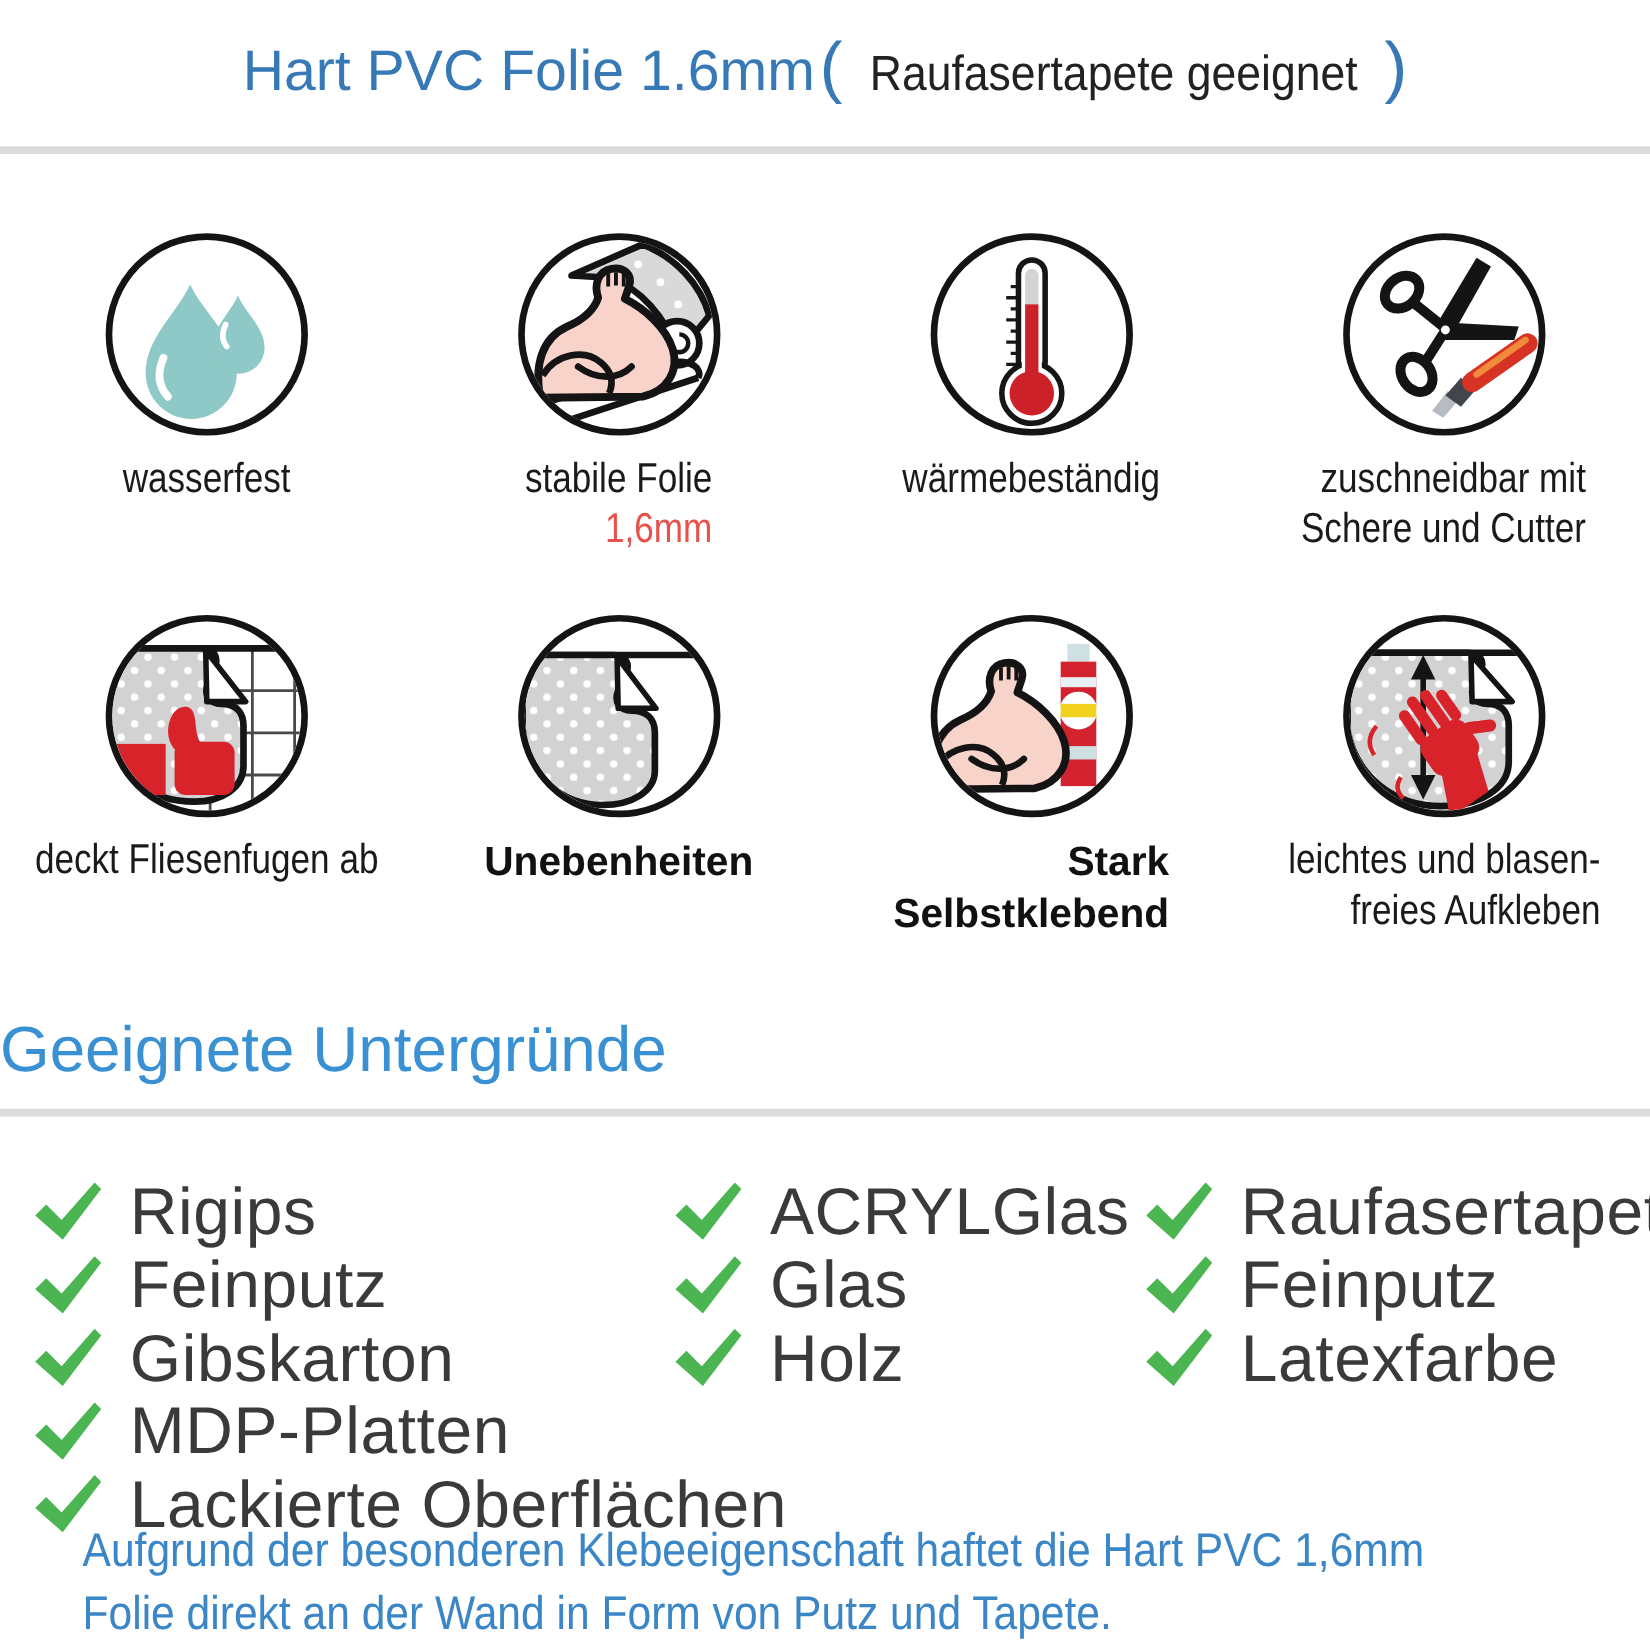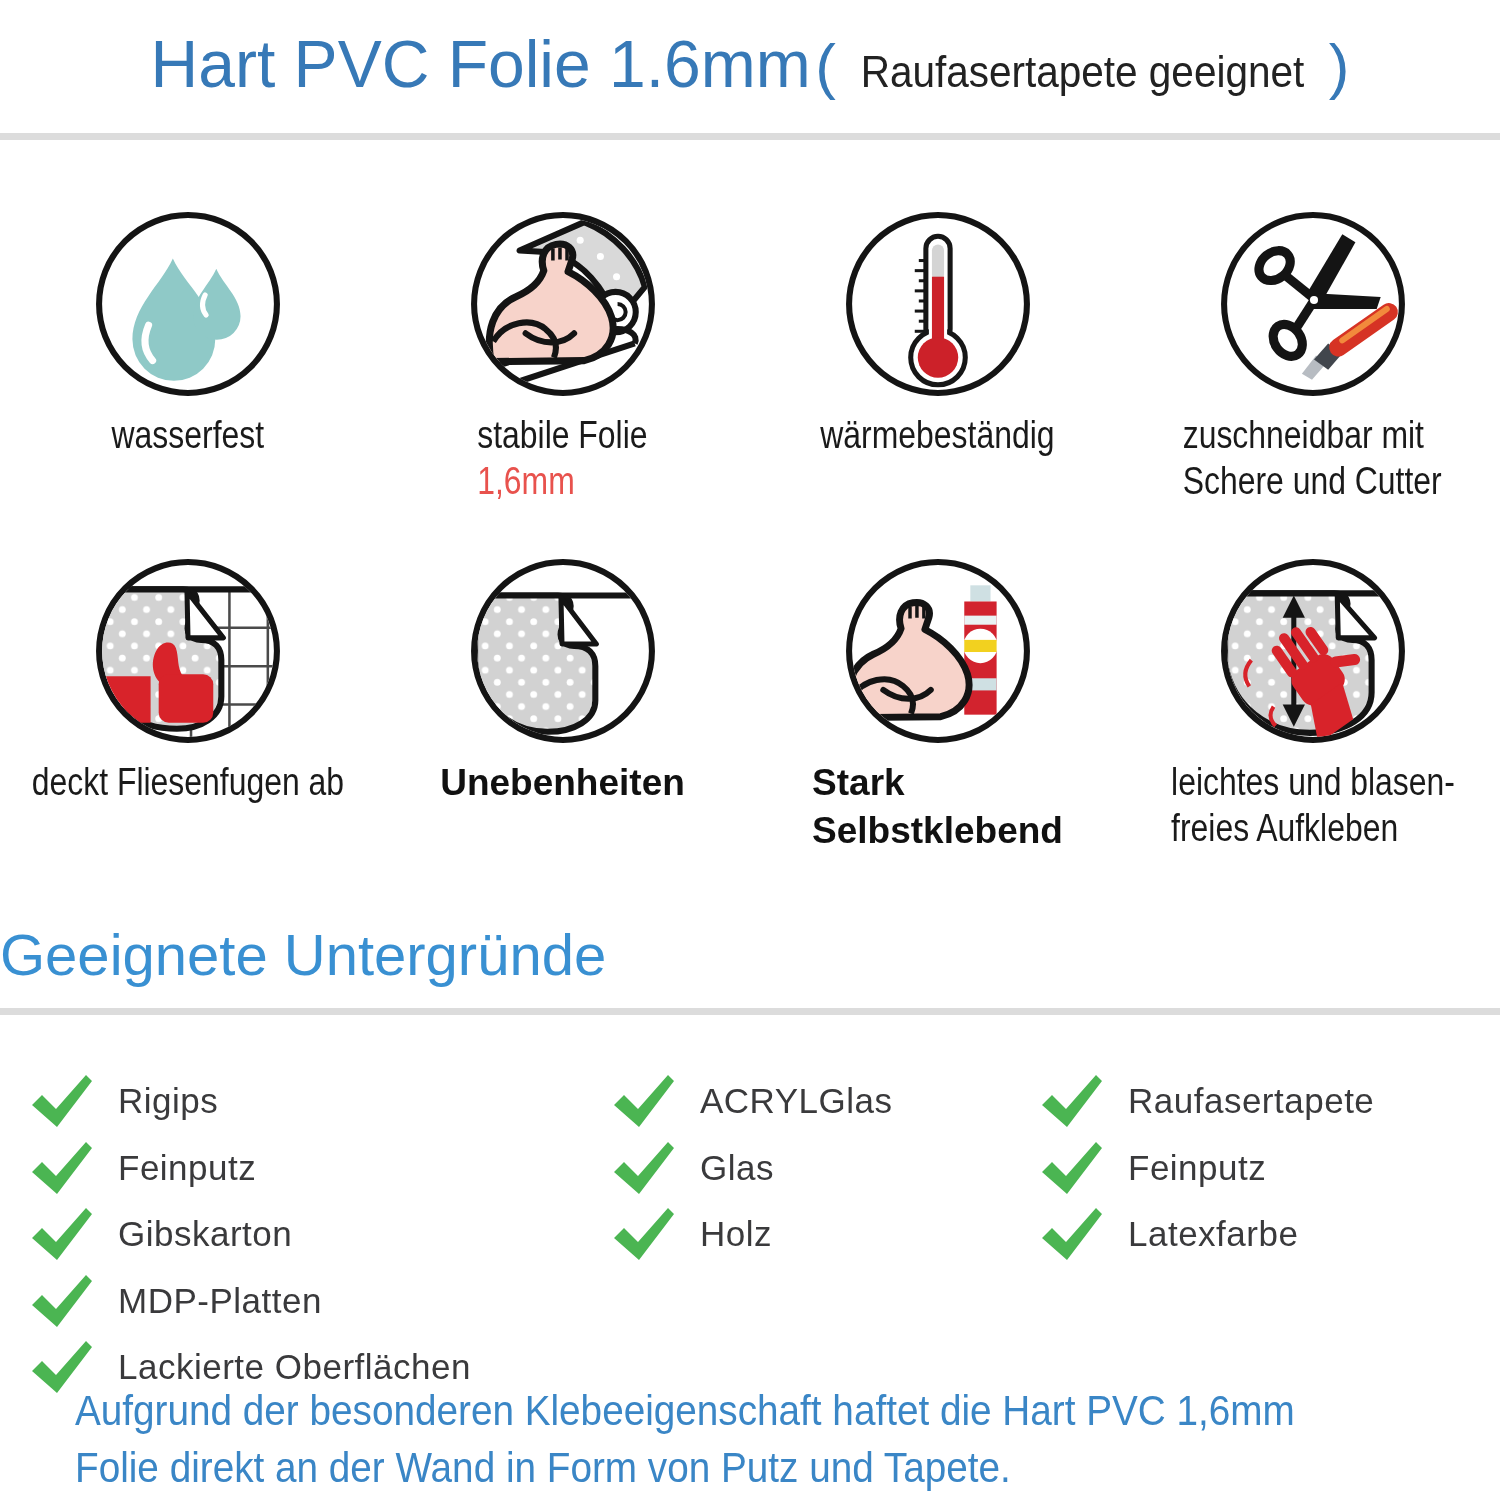--- a/index.html
+++ b/index.html
@@ -1,43 +1,43 @@
 <!DOCTYPE html>
 <html><head>
 <meta charset="utf-8">
 <style>
   html,body{margin:0;padding:0;background:#fff;}
   .canvas{position:relative;width:1500px;height:1500px;background:#fff;overflow:hidden;
           font-family:"Liberation Sans", sans-serif;color:#1a1a1a;}
   
   .title{position:absolute;top:26px;left:0;width:1500px;text-align:center;white-space:nowrap;}
-  .t-main{font-size:66px;color:#3779b7;letter-spacing:0;text-align:right;}
+  .t-main{font-size:52px;color:#3779b7;letter-spacing:0;text-align:right;}
   .t-paren{font-size:62px;color:#3779b7;font-weight:400;}
   .t-sub{font-size:45px;color:#222;display:inline-block;transform:scaleX(0.9);}
   
   .divider{position:absolute;left:0;width:1500px;height:7px;background:#dcdcdc;}
   .d1{top:133px;} .d2{top:1008px;}
   
   .features{position:absolute;top:200px;left:0;width:1500px;display:grid;
             grid-template-columns:repeat(4,375px);grid-auto-rows:347px;}
   .feature{display:flex;flex-direction:column;align-items:center;}
   .icn{width:192px;height:192px;margin-top:8px;flex:0 0 auto;}
-  .cap{margin-top:12px;text-align:left;}
+  .cap{margin-top:12px;text-align:right;}
   .line{display:block;line-height:46px;}
   .cond{font-size:38px;color:#1a1a1a;transform:scaleX(0.84);}
   .bcap{font-size:37px;color:#111;font-weight:bold;line-height:48px;}
   .red{color:#e8524d;}
   
   .sec-title{position:absolute;top:918px;left:0;width:1500px;text-align:left;
              font-size:58px;line-height:74px;color:#3990d2;}
   .col{position:absolute;display:flex;flex-direction:column;}
   .c1{left:30px;top:1068px;} .c2{left:612px;top:1068px;} .c3{left:1040px;top:1068px;}
   .chk-row{display:flex;align-items:center;height:66.5px;}
   .chk{width:62px;height:52px;margin-right:26px;flex:0 0 auto;}
-  .chk-label{font-size:35px;color:#3a3a3c;letter-spacing:0.5px;white-space:nowrap;}
+  .chk-label{font-size:60px;color:#3a3a3c;letter-spacing:0.5px;white-space:nowrap;}
   
   .footer{position:absolute;top:1382px;left:0;width:1500px;text-align:left;}
   .cond2{display:block;font-size:43px;line-height:57px;color:#3a86c6;transform:scaleX(0.9);}
 </style>
 </head>
 <body>
 
 <div class="canvas">
 
   <div class="title">

